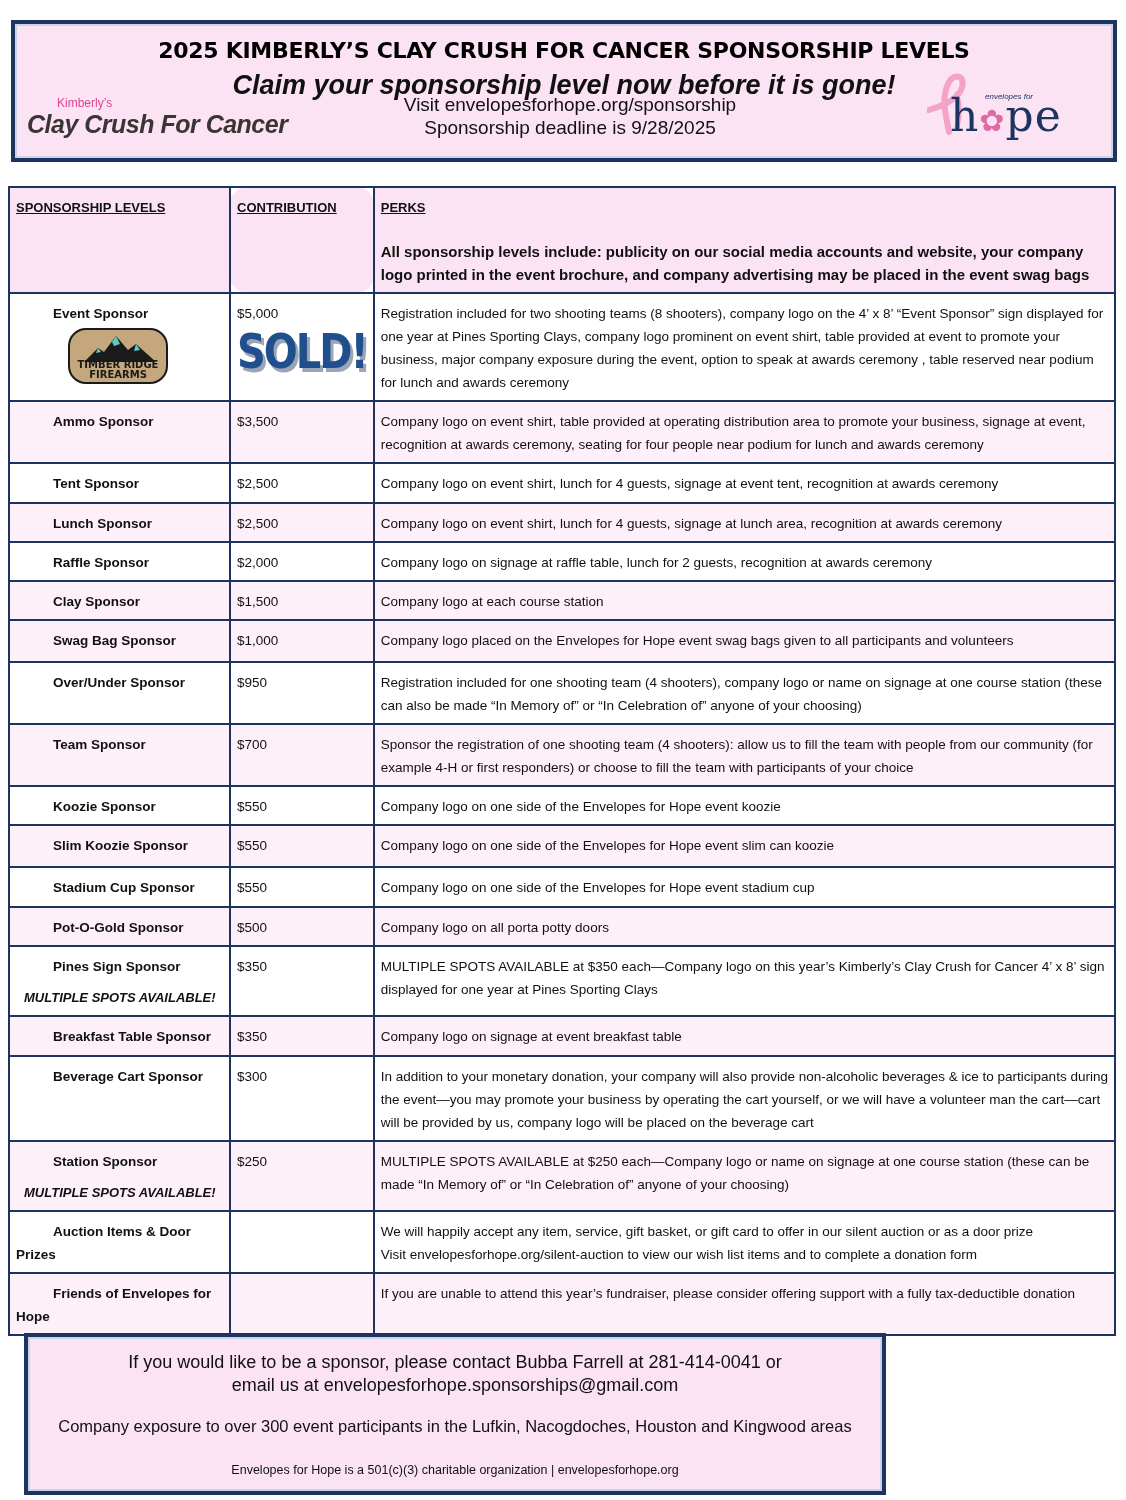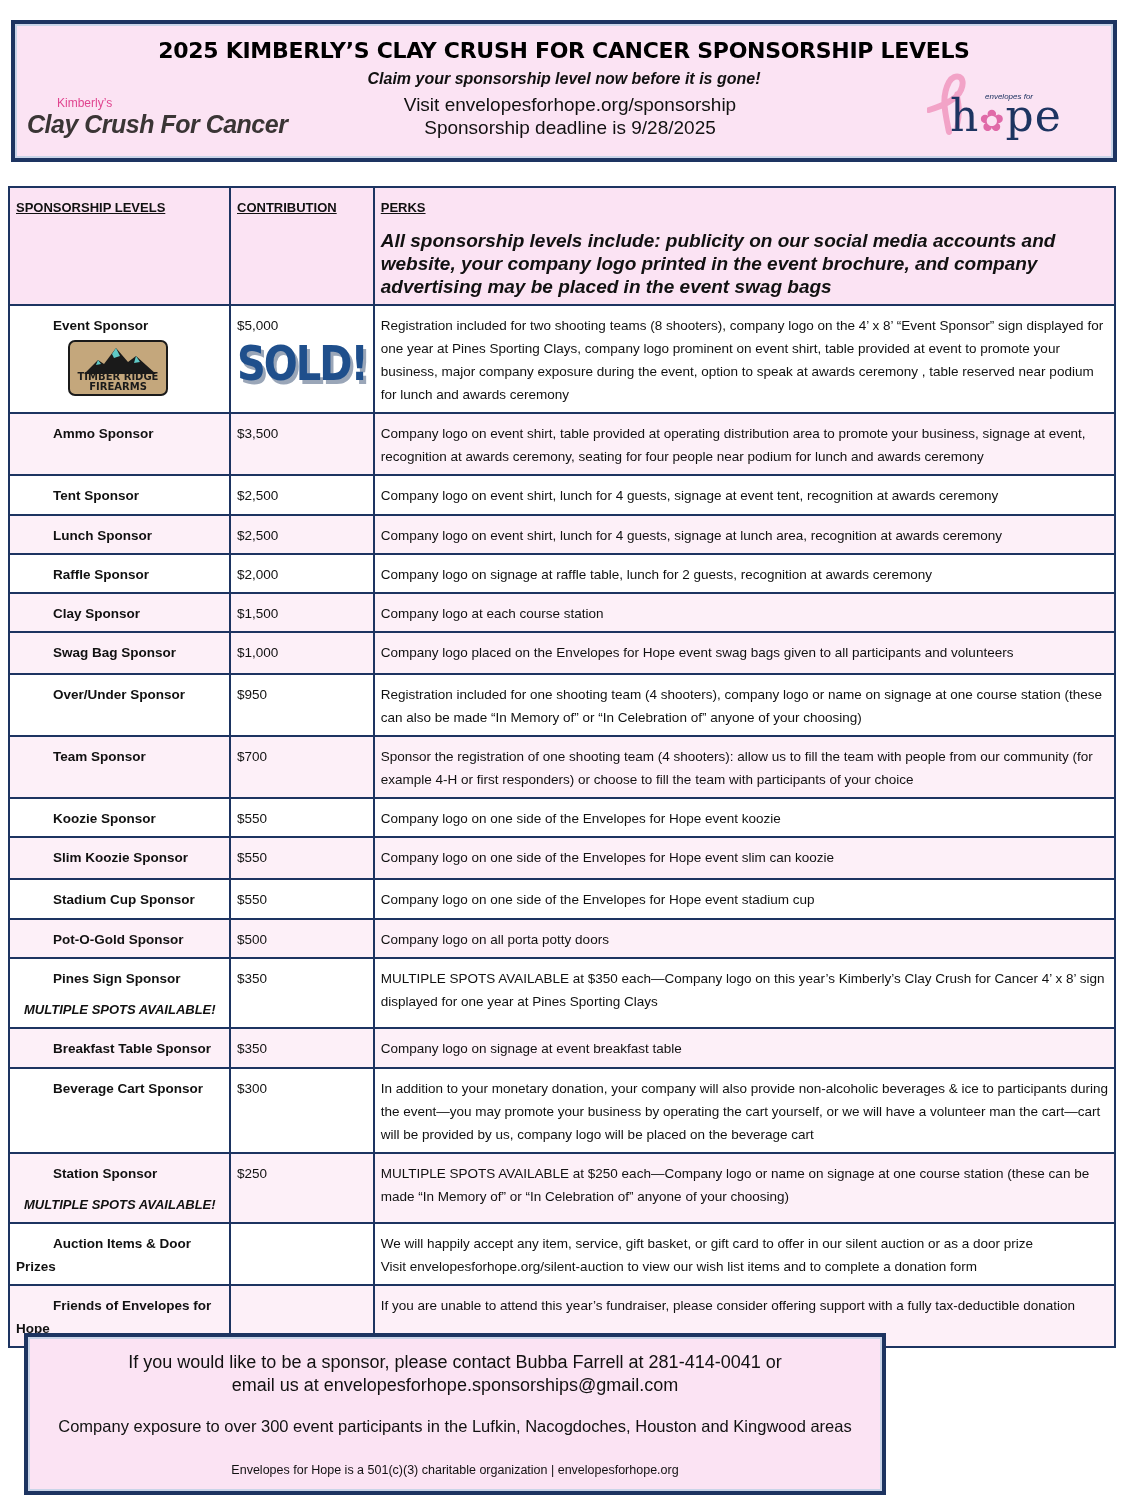--- a/index.html
+++ b/index.html
@@ -11,21 +11,21 @@
     border: 4px solid #1d3461; background: #fbe3f3;
     box-shadow: inset 0 0 0 2px #c9d4e8;
   }
   .header-title {
     position: absolute; left: 0; right: 0; top: 14px; text-align: center;
     font-family: "DejaVu Sans", sans-serif; font-weight: 900; font-size: 22px;
     letter-spacing: -0.3px; color: #000;
   }
   .header-tagline {
     position: absolute; left: 0; right: 0; top: 46px; text-align: center;
-    font-style: italic; font-weight: bold; font-size: 16px; color: #111;
+    font-style: italic; font-weight: bold; font-size: 27px; color: #111;
   }
   .header-line {
     position: absolute; left: 12px; right: 0; text-align: center; font-size: 19px; color: #111;
   }
   .header-visit { top: 70px; }
   .header-deadline { top: 93px; }
 
   .clay-logo { position: absolute; left: 12px; top: 72px; width: 270px; }
   .clay-logo .small { display: block; margin-left: 30px; font-size: 12px; color: #e0448f; }
   .clay-logo .big { display: block; font-weight: bold; font-style: italic; font-size: 25px; color: #3a3535; letter-spacing: -0.5px; }
@@ -39,30 +39,30 @@
   table.levels {
     position: absolute; left: 8px; top: 186px; width: 1108px;
     border-collapse: collapse; font-size: 13.5px; color: #111;
   }
   table.levels td {
     border: 2px solid #1d3461; vertical-align: top; padding: 8px 6px 6px 6px; line-height: 23px;
   }
   table.levels tr.alt td { background: #fdf0f8; }
   table.levels tr.head td { background: #fbe3f3; padding-top: 8px; }
   .col1 { width: 221px; }
-  .col2 { width: 123px; }
+  .col2 { width: 123px; border-radius: 17px; }
   .hdr { font-weight: bold; text-decoration: underline; font-size: 13px; }
-  .hdr-note { display: block; margin-top: 10px; font-style: italic; font-weight: bold; font-size: 19px; }
+  .hdr-note { display: block; margin-top: 21px; font-weight: bold; font-size: 15px; }
   .lvl-name { font-weight: bold; padding-left: 37px; }
   .lvl-note { display: block; margin-top: 8px; padding-left: 8px; font-style: italic; font-weight: bold; font-size: 13px; }
   .perks-line { display: block; }
 
   .timber-logo {
     margin: 3px 0 0 52px; width: 100px; height: 56px; background: #c4a77c;
-    border: 2px solid #1a1a1a; border-radius: 7px; position: relative; overflow: hidden;
+    border: 2px solid #1a1a1a; border-radius: 18px; position: relative; overflow: hidden;
   }
   .timber-logo svg { position: absolute; left: 14px; top: 4px; }
   .timber-text {
     position: absolute; left: 0; right: 0; bottom: 2px; text-align: center;
     font-family: "DejaVu Sans", sans-serif; font-weight: 900; font-size: 10px; line-height: 10px; color: #1a1a1a;
   }
   .sold-stamp {
     display: block; margin-top: 0px; font-family: "DejaVu Sans", sans-serif; font-weight: 900;
     font-size: 40px; line-height: 44px; color: #1f4f8c; letter-spacing: -2px;
     transform: scaleY(1.2); transform-origin: top left;

